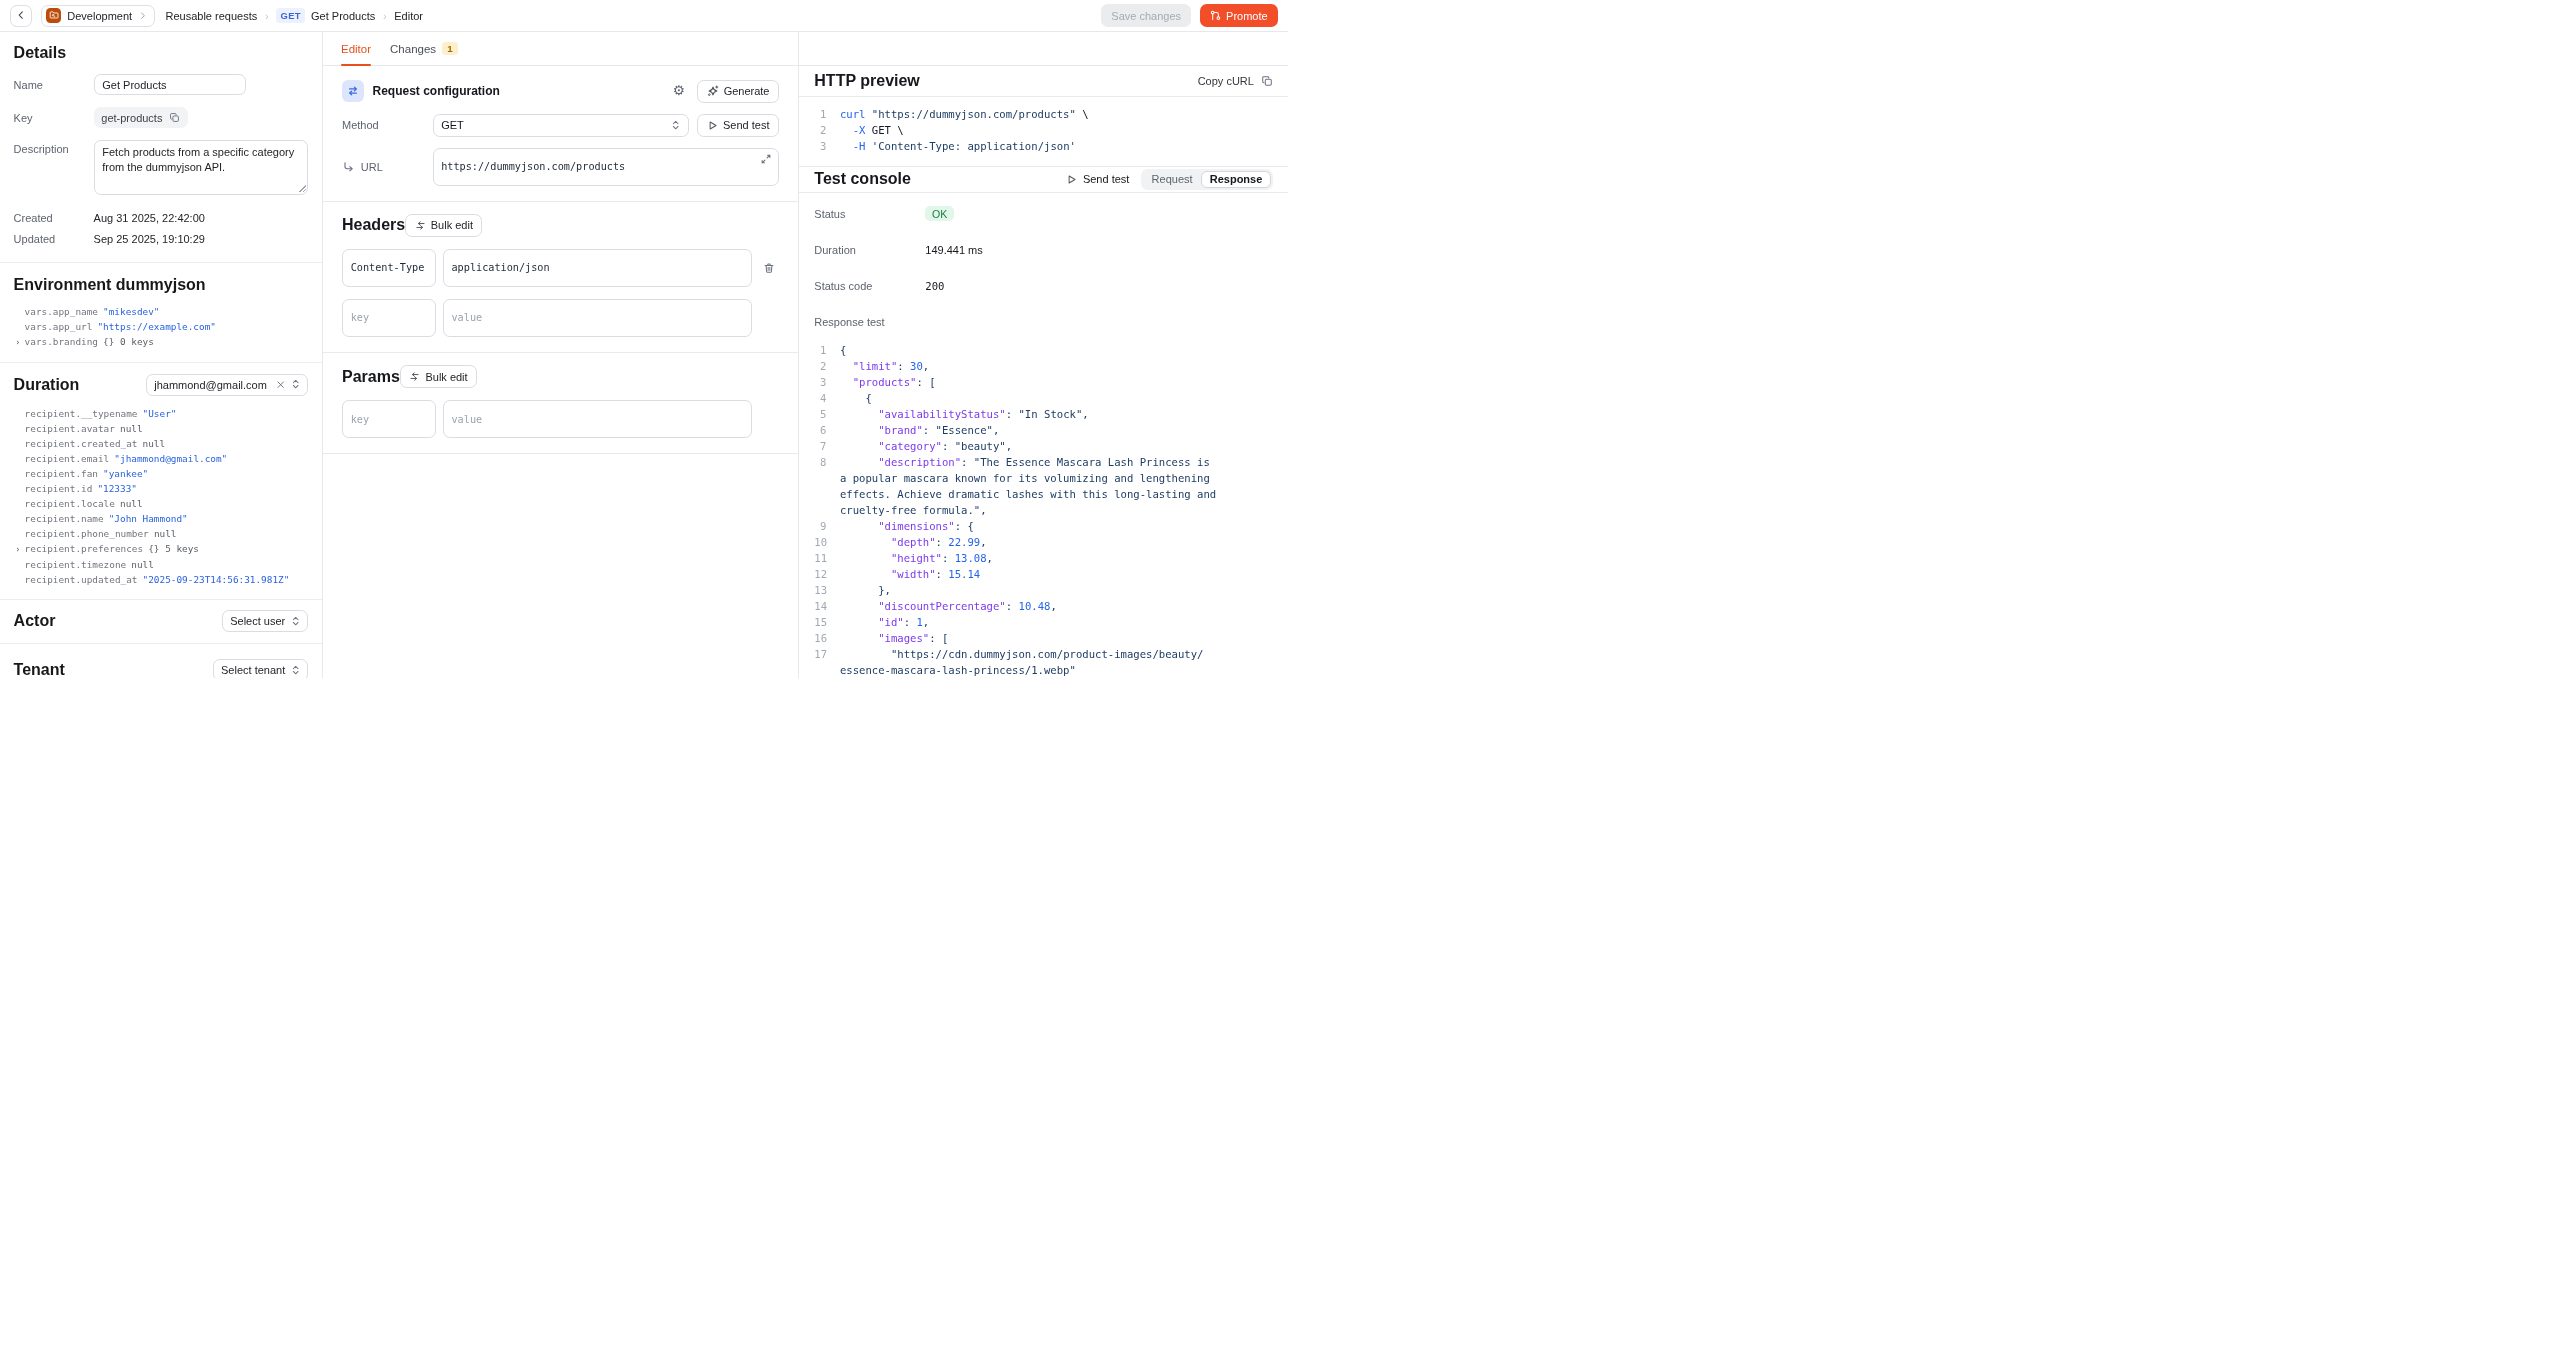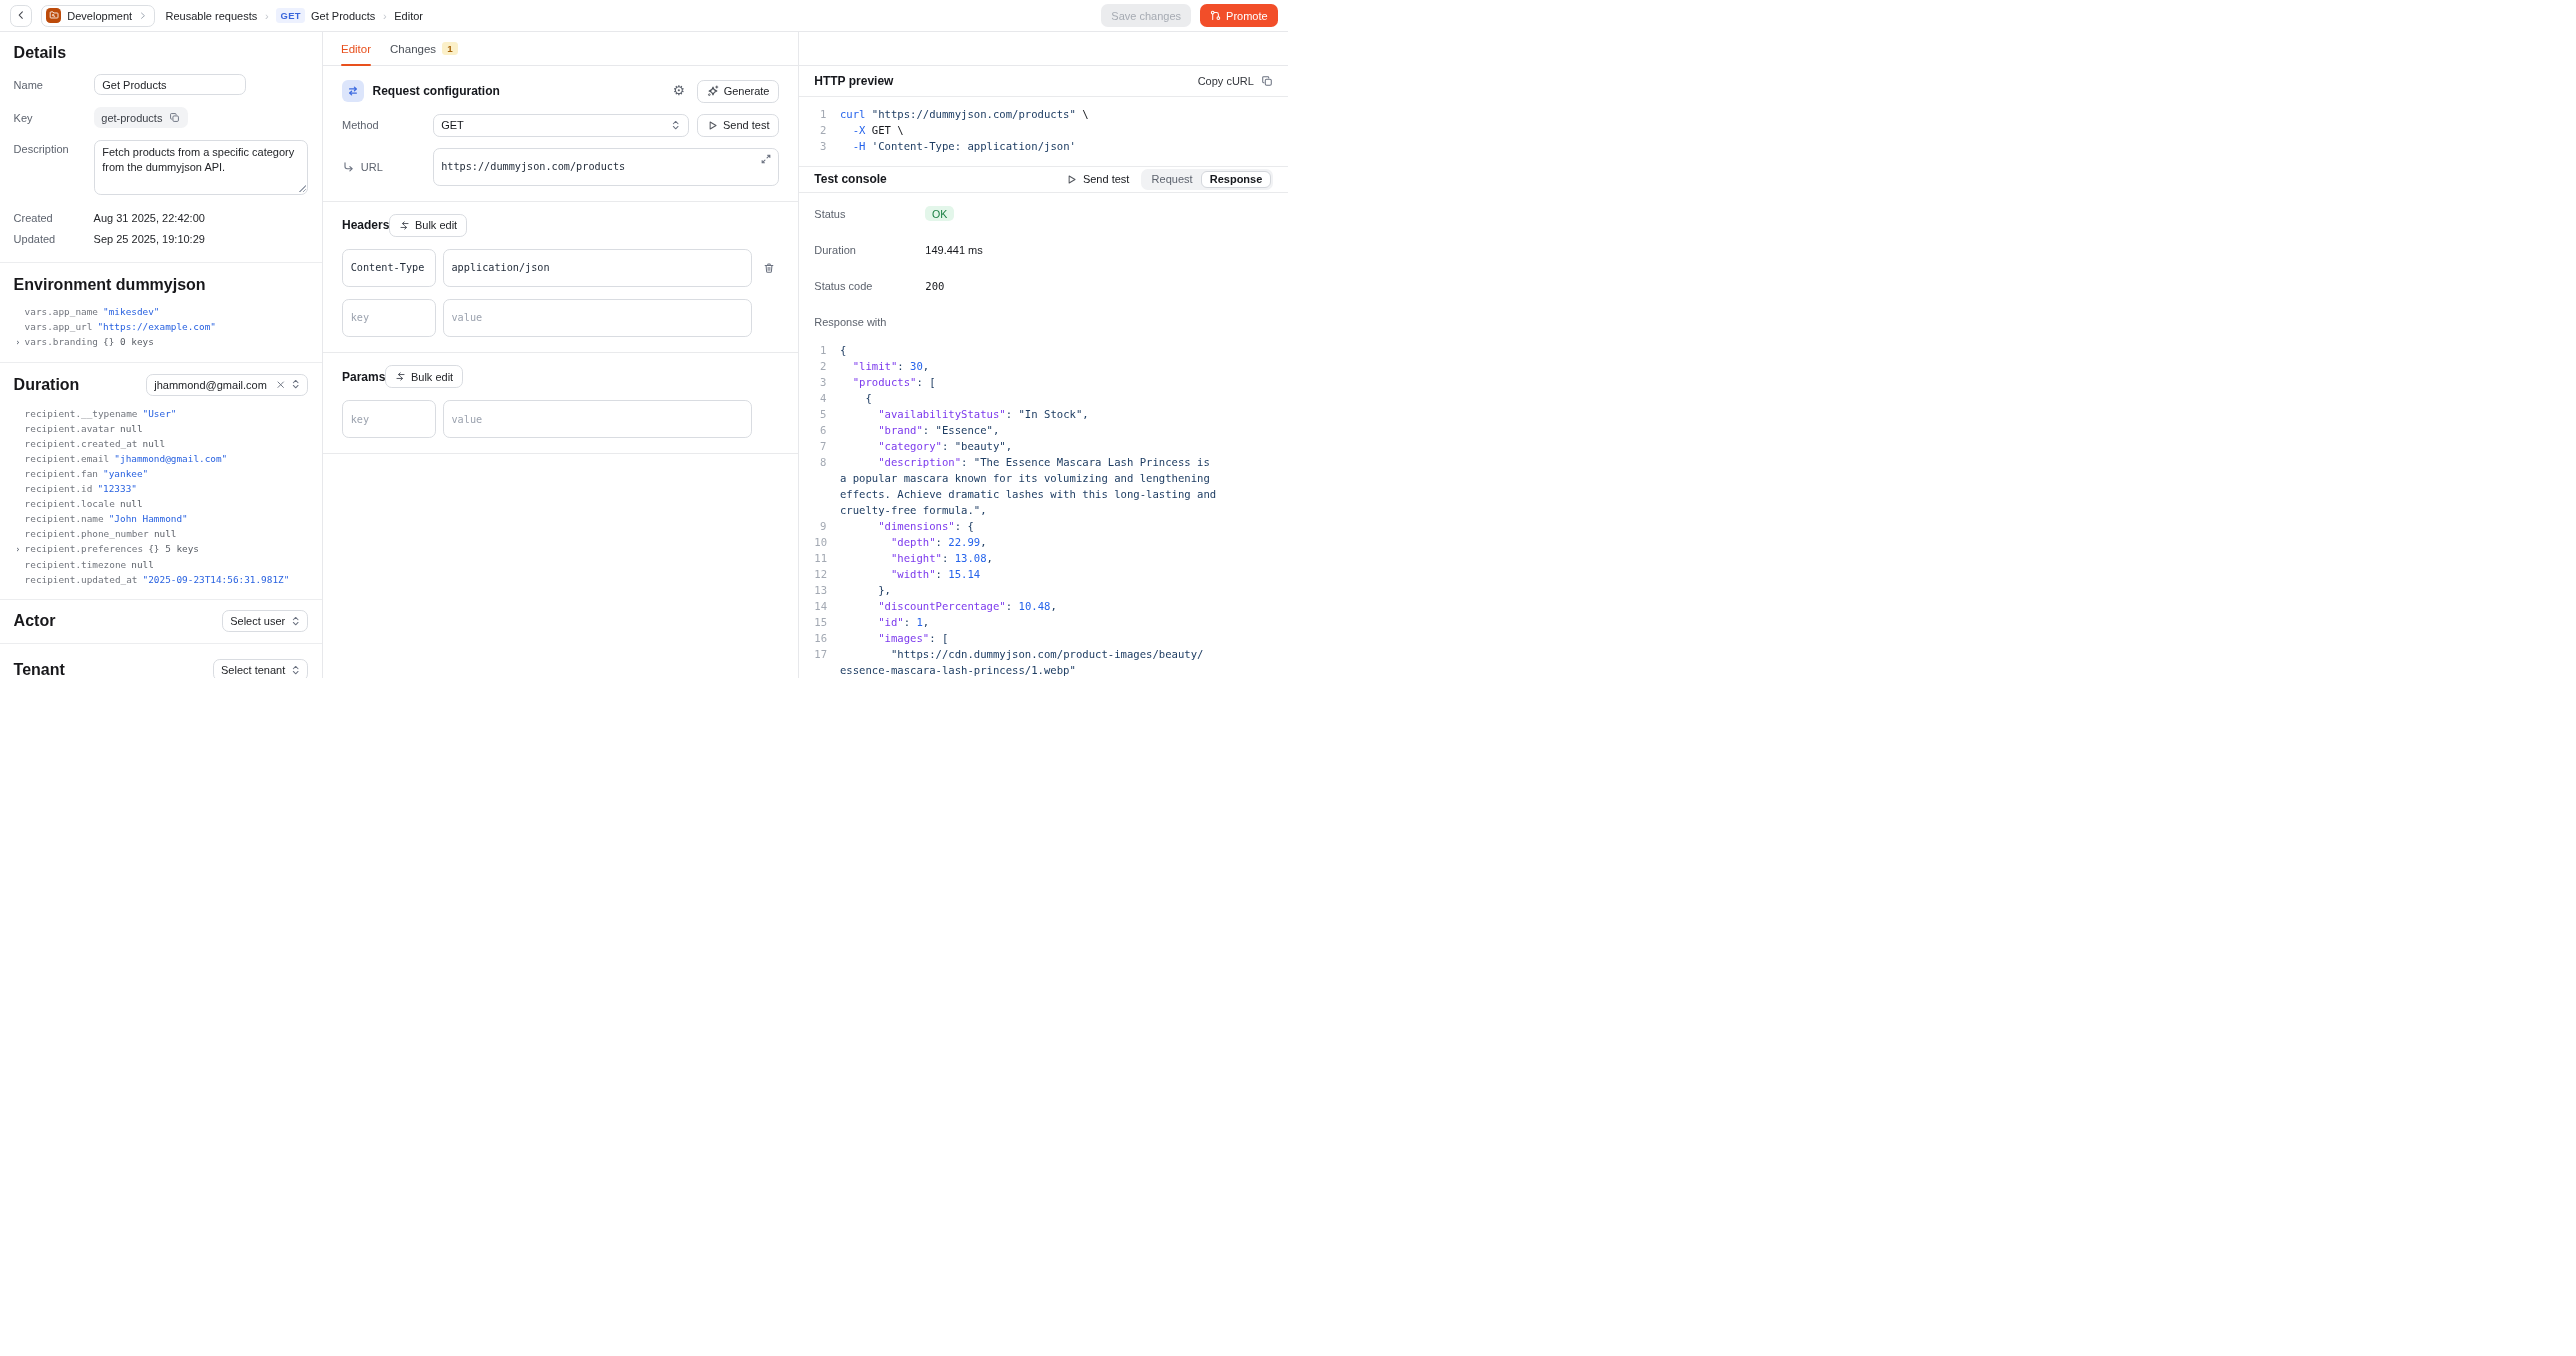--- a/index.html
+++ b/index.html
@@ -58,21 +58,21 @@
   
   .tabbar { height:34px; border-bottom:0.9px solid #E7E8EB; display:flex; align-items:stretch; padding:0 18px; gap:19px; flex:none; }
   .tab { display:flex; align-items:center; gap:6px; font-size:11.5px; font-weight:500; color:#4B5058; cursor:pointer; position:relative; }
   .tab.active { color:#E8501D; }
   .tab.active::after { content:""; position:absolute; left:0; right:0; bottom:-0.9px; height:2.1px; background:#E8501D; border-radius:1.7px; }
   .count-badge { background:#FBF0C9; color:#A8650B; font-size:9.8px; font-weight:600; border-radius:3.4px; padding:1.3px 5.1px; }
   .m-section { padding:0 19px 15.3px; border-bottom:0.9px solid #E9EAEC; }
   .cfg-header { display:flex; align-items:center; margin-top:13.6px; }
   .cfg-icon { width:22px; height:22px; border-radius:6px; background:#DCE5FB; display:flex; align-items:center; justify-content:center; margin-right:8.5px; flex:none; }
   .cfg-title { font-size:12px; font-weight:600; color:#16181D; flex:1; }
-  .panel-title { font-size:12px; font-weight:600; color:#16181D; }
+  .panel-title { font-size:16px; font-weight:600; color:#16181D; }
   .gear { font-family:"DejaVu Sans", sans-serif; font-size:13.6px; color:#5D636E; margin-right:12px; cursor:pointer; line-height:1; }
   .btn-outline { height:23px; border:0.9px solid #D9DCE1; border-radius:6.8px; background:#fff; display:flex; align-items:center; gap:5.1px; padding:0 8.5px; font-size:11px; font-weight:500; color:#232529; cursor:pointer; font-family:inherit; }
   .form-row { display:flex; align-items:center; margin-top:11px; gap:8.5px; }
   .form-label { width:82px; flex:none; color:#5D636E; display:flex; align-items:center; gap:6.8px; }
   .select-input { flex:1; height:23px; border:0.9px solid #D9DCE1; border-radius:6.8px; display:flex; align-items:center; padding:0 7.7px; cursor:pointer; color:#16181D; background:#fff; }
   .select-input .cv { flex:1; }
   .mono-input { height:38px; border:0.9px solid #D9DCE1; border-radius:6.8px; padding:0 7.7px; font-family:"DejaVu Sans Mono", monospace; font-size:10.2px; color:#1F2937; background:#fff; outline:none; }
   .mono-input::placeholder { color:#9CA3AF; }
   .url-wrap { flex:1; position:relative; }
   .url-wrap .mono-input { width:100%; padding-right:25.6px; }
@@ -468,21 +468,21 @@
       </div>
       <div class="result-row">
         <span class="result-label">Duration</span>
         <span>149.441 ms</span>
       </div>
       <div class="result-row">
         <span class="result-label">Status code</span>
         <span class="mono-val">200</span>
       </div>
       <div class="result-row" style="margin-bottom:6.8px;">
-        <span class="result-label">Response with</span>
+        <span class="result-label">Response test</span>
       </div>
     </div>
     <div class="response-code" id="response-code">
         <div class="code-line">
           <span class="ln">1</span>
           <div class="lc"><span class="tk-str">{</span></div>
         </div>
         <div class="code-line">
           <span class="ln">2</span>
           <div class="lc"><span class="tk-str">  </span><span class="tk-key">"limit"</span><span class="tk-str">: </span><span class="tk-num">30</span><span class="tk-str">,</span></div>

